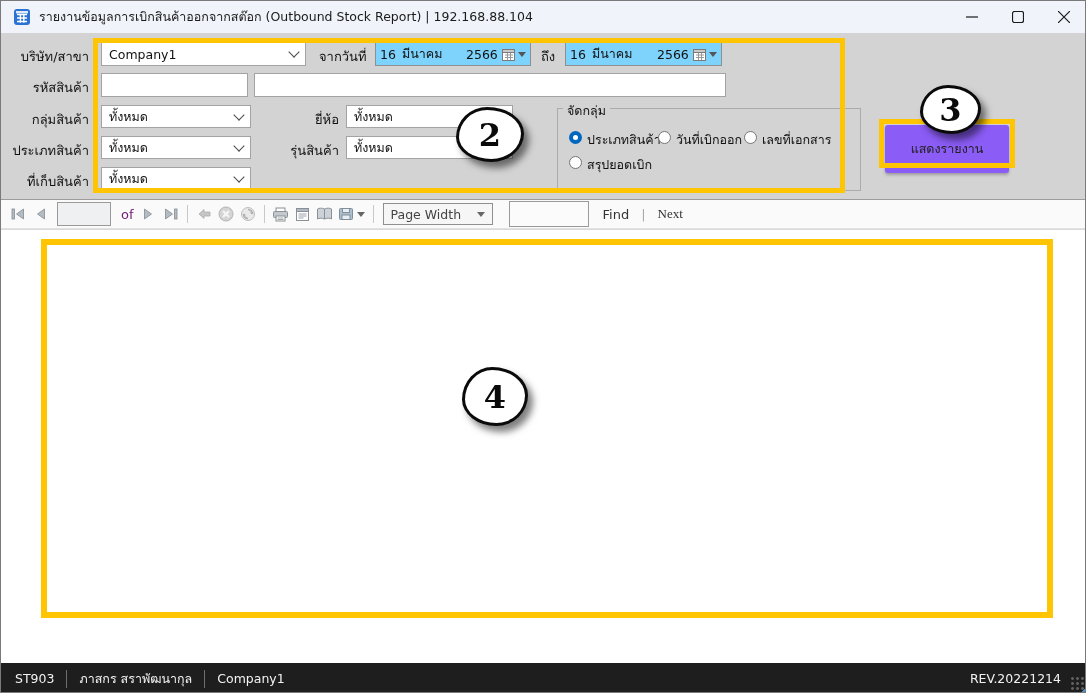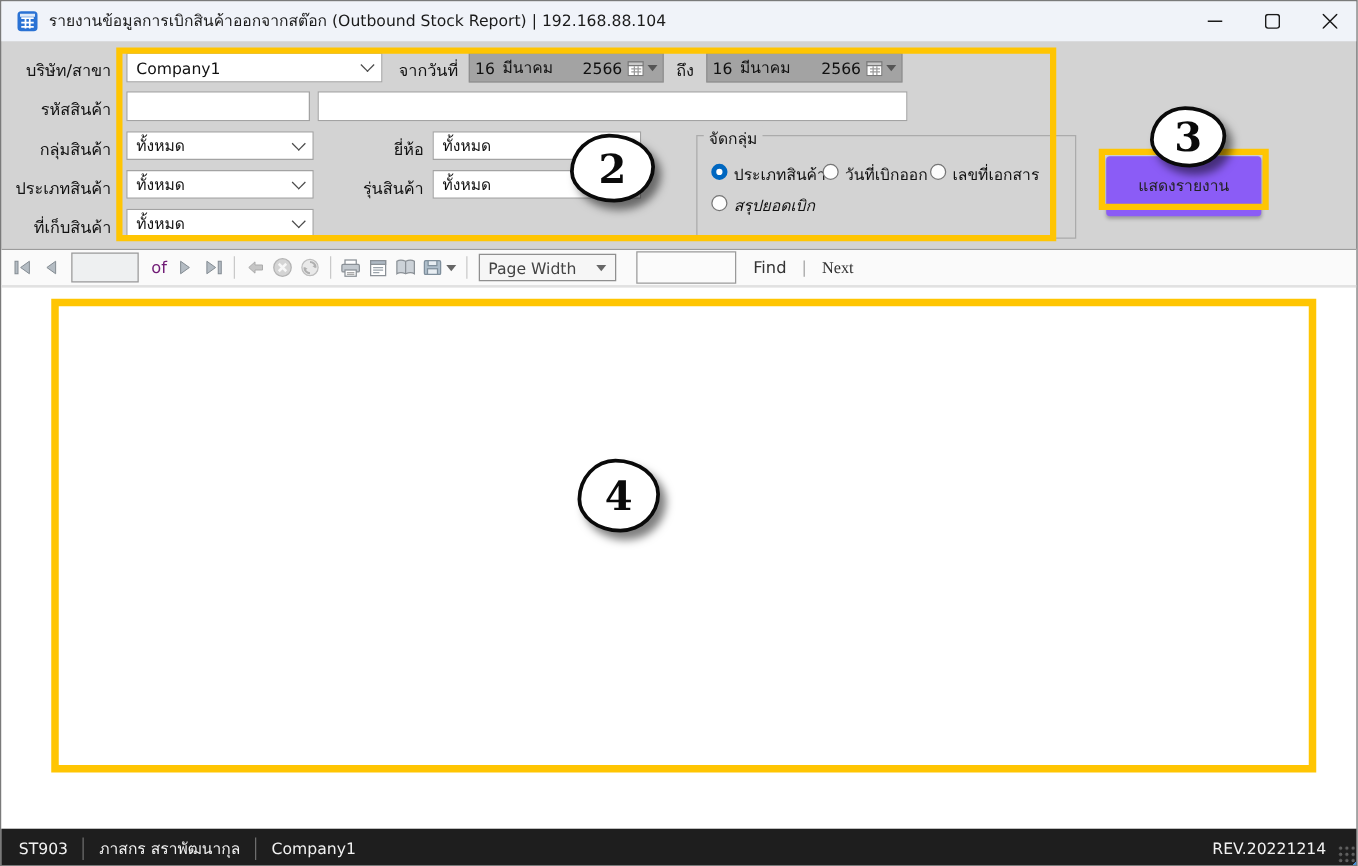--- a/index.html
+++ b/index.html
@@ -14,21 +14,21 @@
   
   .lbl{font-size:13px;color:#111;text-align:right;white-space:nowrap;}
   .ybox{border:5px solid #ffc502;box-sizing:border-box;background:transparent;pointer-events:none;}
   .combo{display:flex;align-items:center;background:#fff;border:1px solid #a3a3a3;font-size:12.5px;
          color:#111;padding:0 7px;box-sizing:border-box;cursor:default;}
   .combo .txt{flex:1;white-space:nowrap;overflow:hidden;}
   .chev{width:7px;height:7px;border-right:1.5px solid #4a4a4a;border-bottom:1.5px solid #4a4a4a;
         transform:rotate(45deg);margin-top:-4px;flex:none;}
   input.tbox{background:#fff;border:1px solid #a3a3a3;box-sizing:border-box;
              font:12.5px "DejaVu Sans",sans-serif;padding:0 6px;outline:none;}
-  .datebox{display:flex;align-items:center;background:#a3a3a3;border:1px solid #8f8f8f;
+  .datebox{display:flex;align-items:center;background:#7dd3fc;border:1px solid #8f8f8f;
            font-size:12.5px;color:#111;box-sizing:border-box;padding:0 4px;}
   .datebox .dd{width:22px;} .datebox .mm{flex:1;} .datebox .yy{width:36px;}
   .caret{width:0;height:0;border-left:4px solid transparent;border-right:4px solid transparent;
          border-top:5px solid #555;flex:none;margin-left:3px;}
   .groupbox{border:1px solid #ababab;box-sizing:border-box;}
   .legend{font-size:12.5px;color:#111;background:#d3d3d3;padding:0 4px;white-space:nowrap;}
   .radio{width:13px;height:13px;border-radius:50%;background:#fdfdfd;border:1px solid #767676;box-sizing:border-box;}
   .radio.sel{border:4px solid #0067c0;background:#fff;}
   .rlbl{font-size:12.5px;color:#111;white-space:nowrap;}
   
@@ -163,21 +163,21 @@
 
   <div class="abs groupbox" style="left:556px;top:107px;width:304px;height:83px;"></div>
   <span class="abs legend" style="left:562px;top:100px;">จัดกลุ่ม</span>
   <span class="abs radio sel" style="left:568px;top:130px;"></span>
   <span class="abs rlbl" style="left:586px;top:129px;">ประเภทสินค้า</span>
   <span class="abs radio" style="left:657px;top:130px;"></span>
   <span class="abs rlbl" style="left:675px;top:129px;">วันที่เบิกออก</span>
   <span class="abs radio" style="left:743px;top:130px;"></span>
   <span class="abs rlbl" style="left:761px;top:129px;">เลขที่เอกสาร</span>
   <span class="abs radio" style="left:568px;top:155px;"></span>
-  <span class="abs rlbl" style="left:586px;top:154px;font-style:italic;">สรุปยอดเบิก</span>
+  <span class="abs rlbl" style="left:586px;top:154px;">สรุปยอดเบิก</span>
 
   <div class="abs blob" style="left:455px;top:106px;width:62px;height:49px;">
     <span>2</span>
   </div>
 
   <div class="abs" id="show-report-btn">
     <span>แสดงรายงาน</span>
   </div>
   <div class="abs ybox" id="btn-highlight" style="left:878px;top:118px;width:136px;height:49px;"></div>
   <div class="abs blob" style="left:919px;top:84px;width:55px;height:43px;">

